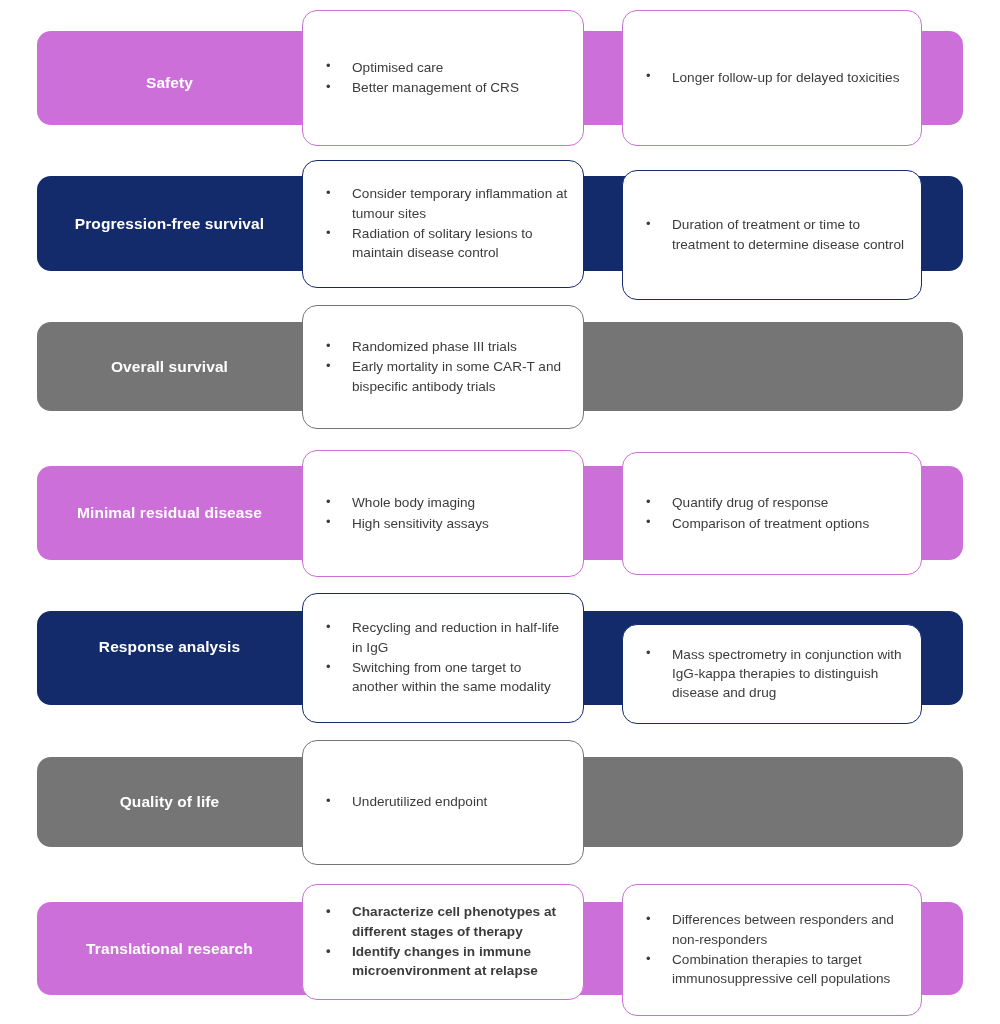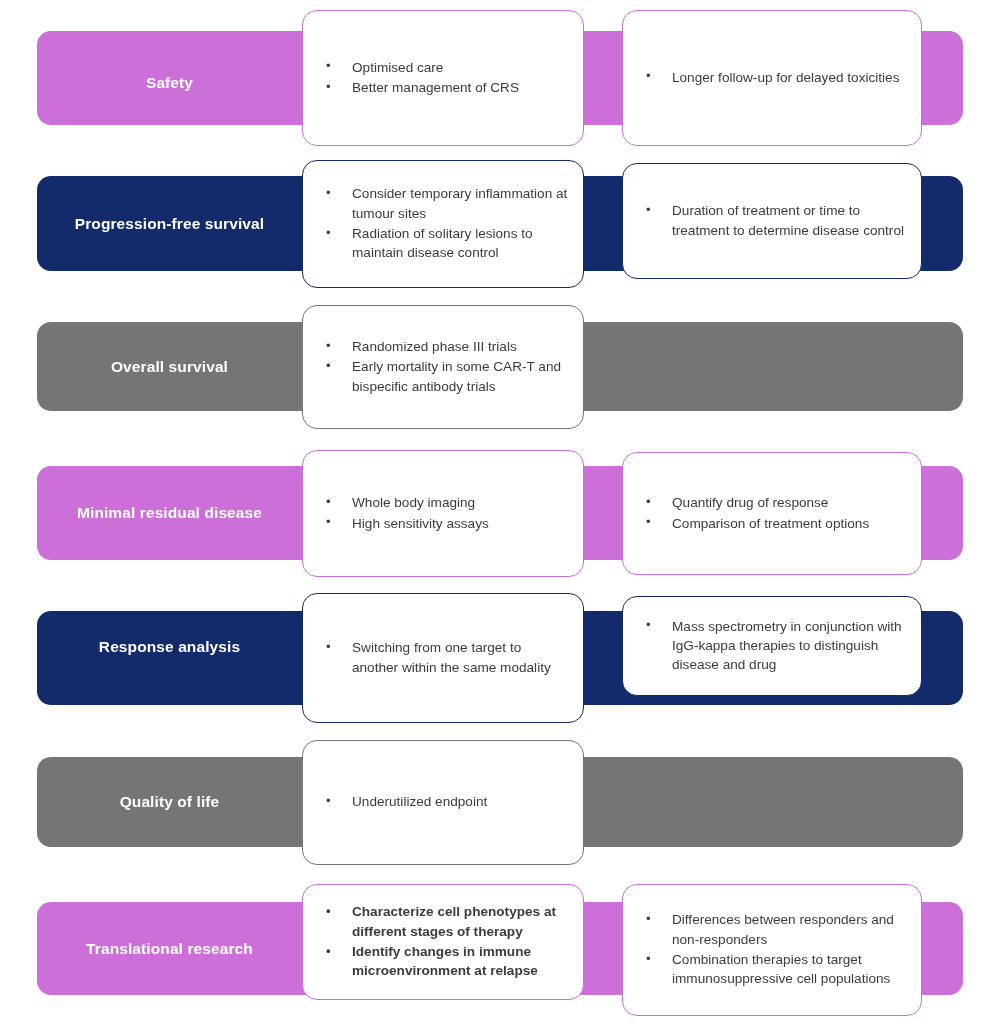--- a/index.html
+++ b/index.html
@@ -98,21 +98,21 @@
     </div>
     <div class="row" style="top: 0px;">
       <div class="band" style="top: 176px; height: 95px; background: rgb(19, 42, 107);"></div>
       <div class="band-label" style="top: 176px; height: 95px;">Progression-free survival</div>
       <div class="card col1" style="top: 160px; height: 128px; border: 1.6px solid rgb(19, 42, 107);">
         <ul class="bullets">
           <li>Consider temporary inflammation at tumour sites</li>
           <li>Radiation of solitary lesions to maintain disease control</li>
         </ul>
       </div>
-      <div class="card col2" style="top: 163px; height: 116px; border: 1.6px solid rgb(19, 42, 107);">
+      <div class="card col2" style="top: 170px; height: 130px; border: 1.6px solid rgb(19, 42, 107);">
         <ul class="bullets">
           <li>Duration of treatment or time to treatment to determine disease control</li>
         </ul>
       </div>
     </div>
     <div class="row" style="top: 0px;">
       <div class="band" style="top: 322px; height: 89px; background: rgb(117, 117, 117);"></div>
       <div class="band-label" style="top: 322px; height: 89px;">Overall survival</div>
       <div class="card col1" style="top: 305px; height: 124px; border: 1.6px solid rgb(117, 117, 117);">
         <ul class="bullets">
@@ -135,24 +135,25 @@
           <li>Quantify drug of response</li>
           <li>Comparison of treatment options</li>
         </ul>
       </div>
     </div>
     <div class="row" style="top: 0px;">
       <div class="band" style="top: 611px; height: 94px; background: rgb(19, 42, 107);"></div>
       <div class="band-label" style="top: 611px; height: 71px;">Response analysis</div>
       <div class="card col1" style="top: 593px; height: 130px; border: 1.6px solid rgb(19, 42, 107);">
         <ul class="bullets">
+          <li>Recycling and reduction in half-life in IgG</li>
           <li>Switching from one target to another within the same modality</li>
         </ul>
       </div>
-      <div class="card col2" style="top: 596px; height: 100px; border: 1.6px solid rgb(19, 42, 107);">
+      <div class="card col2" style="top: 624px; height: 100px; border: 1.6px solid rgb(19, 42, 107);">
         <ul class="bullets">
           <li>Mass spectrometry in conjunction with IgG-kappa therapies to distinguish disease and drug</li>
         </ul>
       </div>
     </div>
     <div class="row" style="top: 0px;">
       <div class="band" style="top: 757px; height: 90px; background: rgb(117, 117, 117);"></div>
       <div class="band-label" style="top: 757px; height: 90px;">Quality of life</div>
       <div class="card col1" style="top: 740px; height: 125px; border: 1.6px solid rgb(117, 117, 117);">
         <ul class="bullets">

